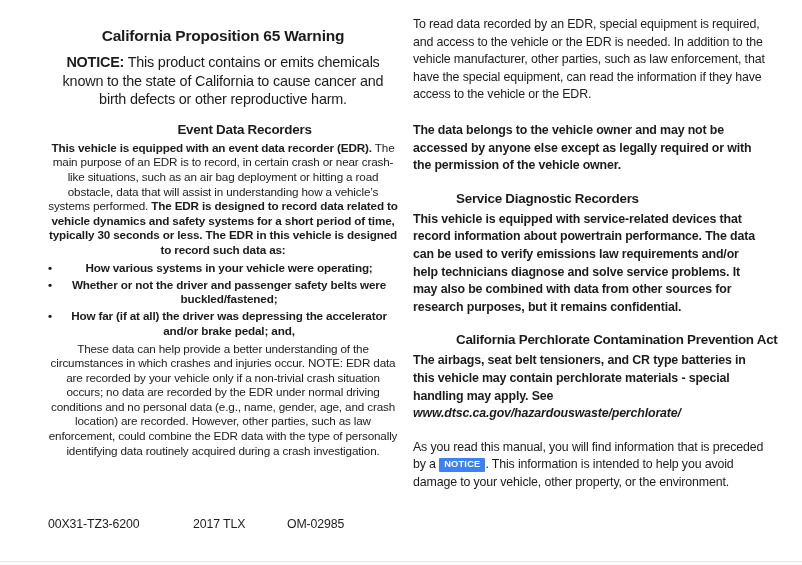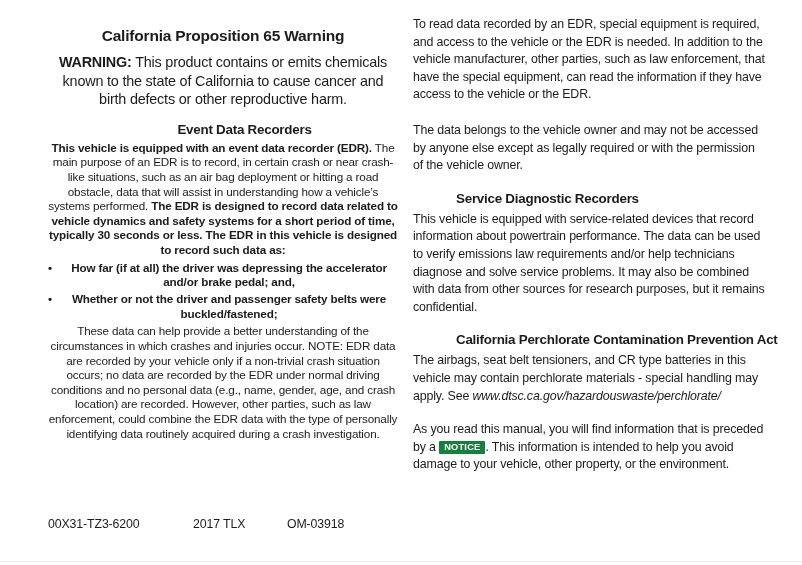--- a/index.html
+++ b/index.html
@@ -89,26 +89,26 @@
     top: 0;
   }
 
   
   .rbody {
     font-size: 12.4px;
     line-height: 17.6px;
     letter-spacing: -0.15px;
   }
   .mb18 { margin-bottom: 18px; }
-  .mb16 { margin-bottom: 16px; }
+  .mb16 { margin-bottom: 16px; font-weight: bold; }
   .mb4  { margin-bottom: 4px; }
   .url-italic { font-style: italic; }
   .notice-badge {
     display: inline-block;
-    background: #15803d;
+    background: #3b82f6;
     color: #ffffff;
     font-weight: bold;
     font-size: 9.3px;
     letter-spacing: 0.2px;
     line-height: 1;
     padding: 2px 5px 2.5px 5px;
     border-radius: 1px;
     position: relative;
     top: -1px;
   }
@@ -130,29 +130,30 @@
 </style>
 </head>
 <body>
 
 <div class="page">
 
   <div class="col-left">
 
     <div class="h-major">California Proposition 65 Warning</div>
 
-    <p class="warning-para"><span class="warn-label">WARNING:</span> <span>This product contains or emits chemicals known to the state of California to cause cancer and birth defects or other reproductive harm.</span></p>
+    <p class="warning-para"><span class="warn-label">NOTICE:</span> <span>This product contains or emits chemicals known to the state of California to cause cancer and birth defects or other reproductive harm.</span></p>
 
     <div class="h-section">Event Data Recorders</div>
 
     <p class="lbody"><span class="b">This vehicle is equipped with an event data recorder (EDR).</span> <span>The main purpose of an EDR is to record, in certain crash or near crash-like situations, such as an air bag deployment or hitting a road obstacle, data that will assist in understanding how a vehicle’s systems performed.</span> <span class="b">The EDR is designed to record data related to vehicle dynamics and safety systems for a short period of time, typically 30 seconds or less. The EDR in this vehicle is designed to record such data as:</span></p>
 
     <ul class="edr-list">
+      <li>How various systems in your vehicle were operating;</li>
+      <li>Whether or not the driver and passenger safety belts were buckled/fastened;</li>
       <li>How far (if at all) the driver was depressing the accelerator and/or brake pedal; and,</li>
-      <li>Whether or not the driver and passenger safety belts were buckled/fastened;</li>
     </ul>
 
     <p class="lbody">These data can help provide a better understanding of the circumstances in which crashes and injuries occur. NOTE: EDR data are recorded by your vehicle only if a non-trivial crash situation occurs; no data are recorded by the EDR under normal driving conditions and no personal data (e.g., name, gender, age, and crash location) are recorded. However, other parties, such as law enforcement, could combine the EDR data with the type of personally identifying data routinely acquired during a crash investigation.</p>
 
   </div>
 
   <div class="col-right">
 
     <p class="rbody mb18">To read data recorded by an EDR, special equipment is required, and access to the vehicle or the EDR is needed. In addition to the vehicle manufacturer, other parties, such as law enforcement, that have the special equipment, can read the information if they have access to the vehicle or the EDR.</p>
 
@@ -163,17 +164,17 @@
     <p class="rbody mb16">This vehicle is equipped with service-related devices that record information about powertrain performance. The data can be used to verify emissions law requirements and/or help technicians diagnose and solve service problems. It may also be combined with data from other sources for research purposes, but it remains confidential.</p>
 
     <div class="h-section mb4">California Perchlorate Contamination Prevention Act</div>
 
     <p class="rbody mb16"><span>The airbags, seat belt tensioners, and CR type batteries in this vehicle may contain perchlorate materials - special handling may apply. See </span><span class="url-italic">www.dtsc.ca.gov/hazardouswaste/perchlorate/</span></p>
 
     <p class="rbody"><span>As you read this manual, you will find information that is preceded by a </span><span class="notice-badge">NOTICE</span><span>. This information is intended to help you avoid damage to your vehicle, other property, or the environment.</span></p>
 
   </div>
 
-  <div class="footer"><span class="f1">00X31-TZ3-6200</span><span class="f2">2017 TLX</span><span class="f3">OM-03918</span></div>
+  <div class="footer"><span class="f1">00X31-TZ3-6200</span><span class="f2">2017 TLX</span><span class="f3">OM-02985</span></div>
 
   <div class="page-edge"></div>
 
 </div>
 
 </body></html>

